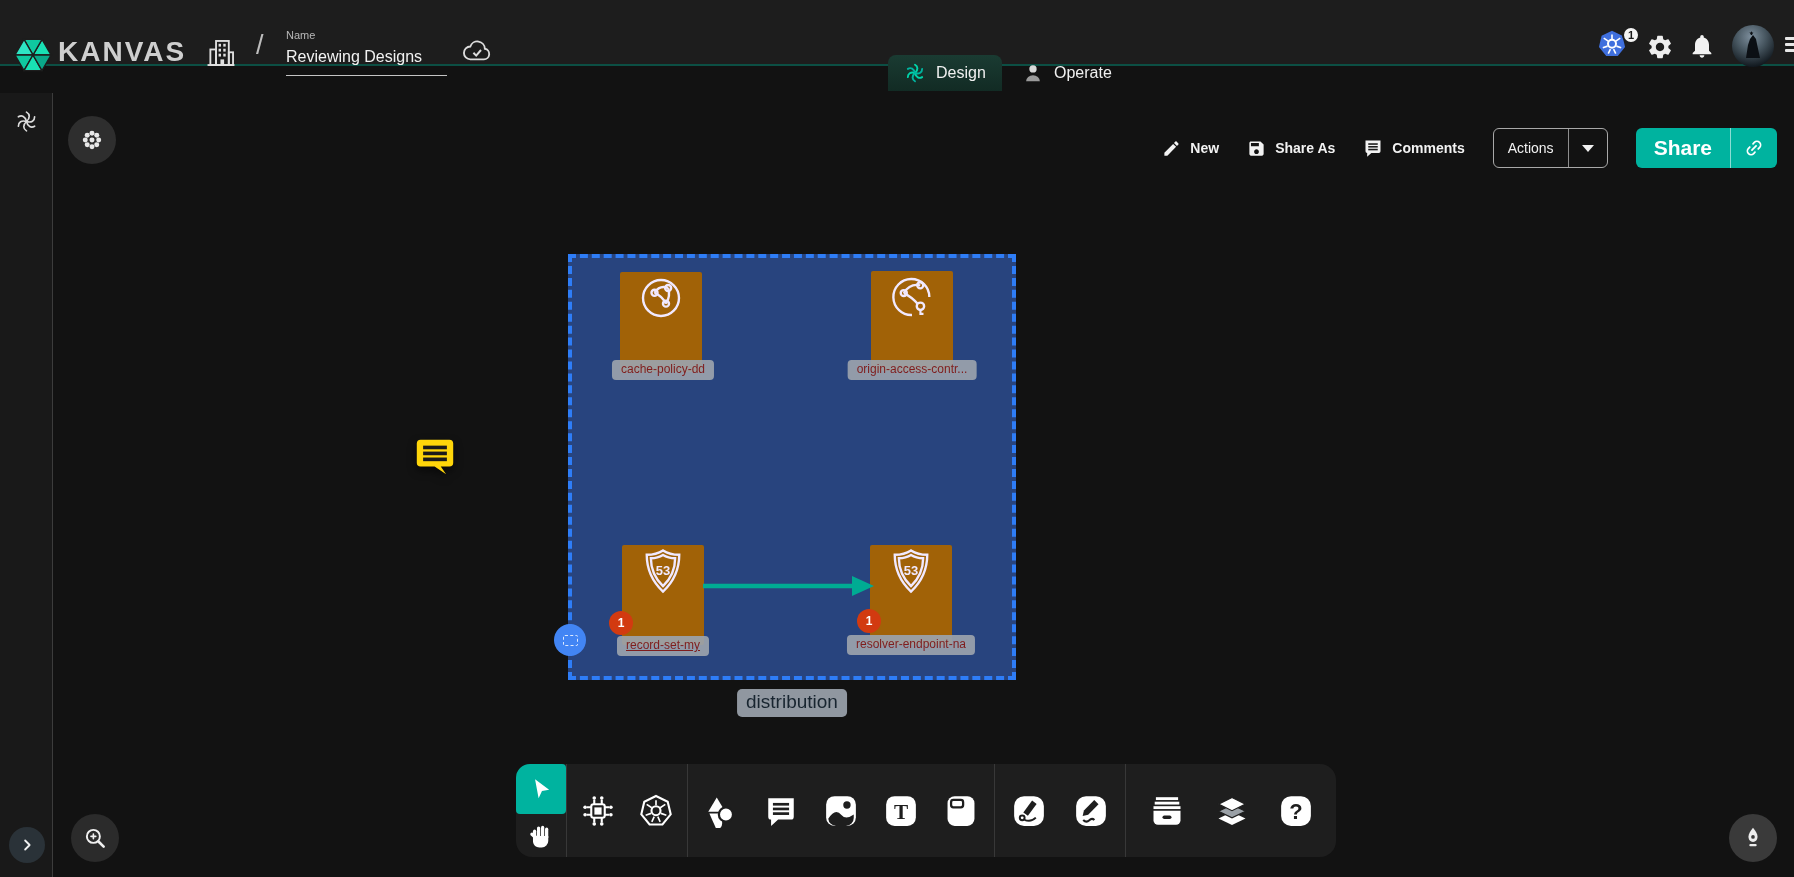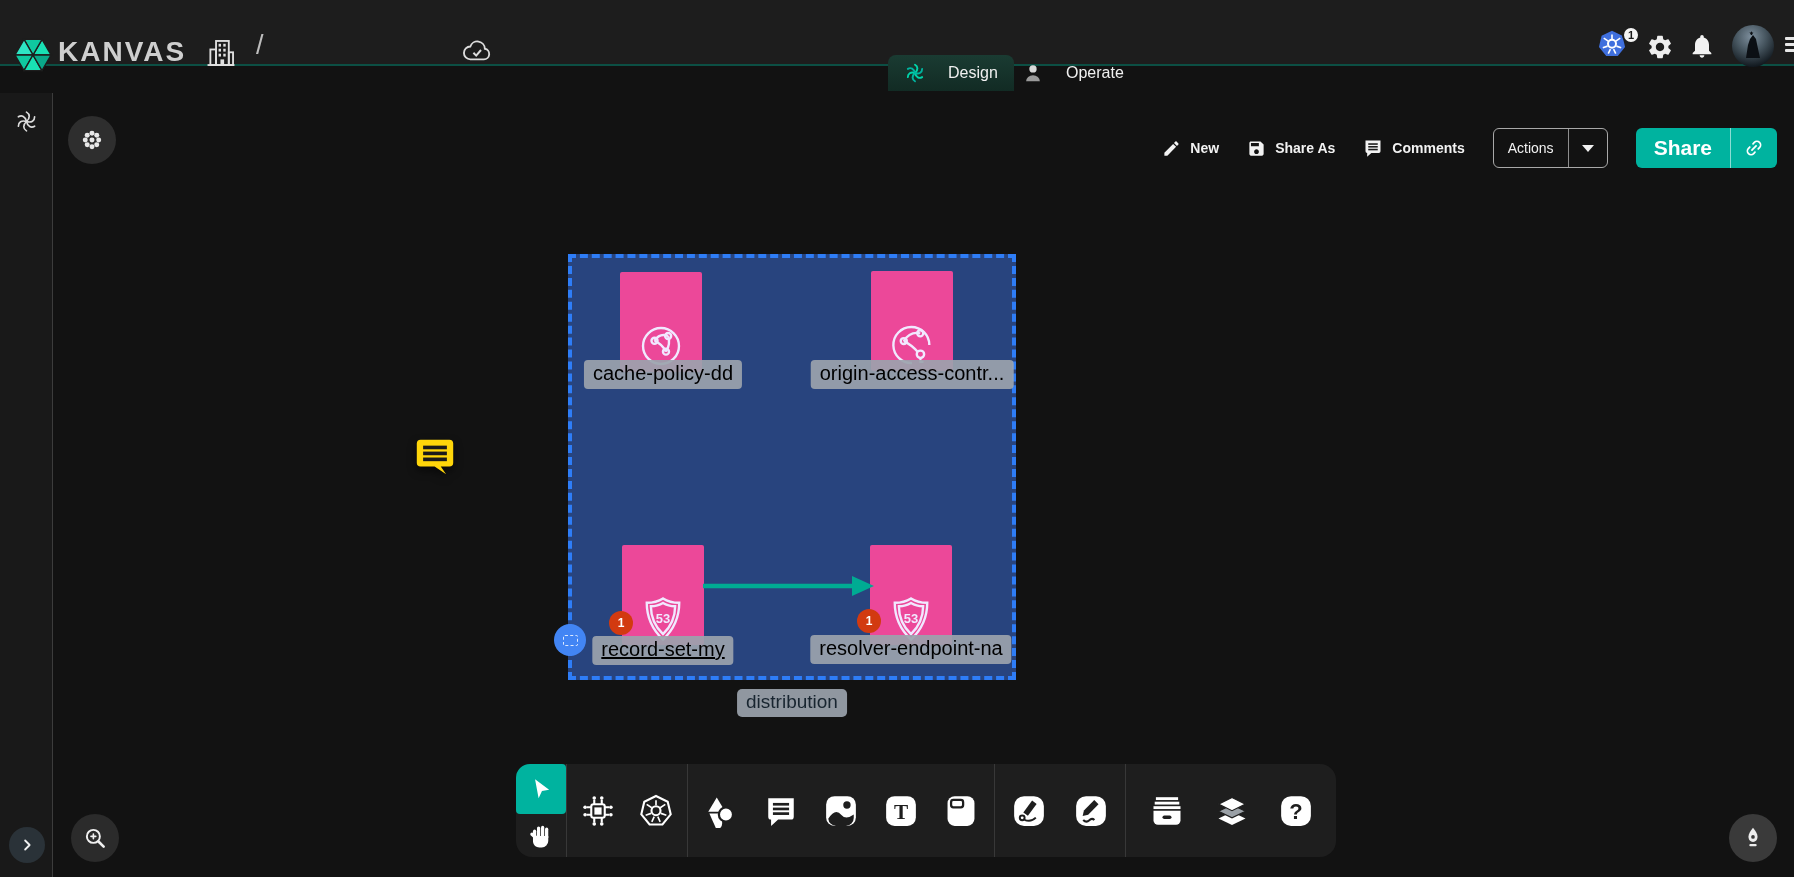--- a/index.html
+++ b/index.html
@@ -15,21 +15,21 @@
     color:#cfcfcf; letter-spacing:2px; }
   .building { position:absolute; left:204px; top:36px; }
   .slash { position:absolute; left:256px; top:30px; font-size:27px; color:#bdbdbd; font-weight:300; }
   .name-field { position:absolute; left:286px; top:29px; width:161px; }
   .name-label { font-size:11px; color:#b8b8b8; }
   .name-value { margin-top:7px; font-size:16px; color:#f2f2f2; padding-bottom:9px;
     border-bottom:1px solid #c4c4c4; }
   .cloud { position:absolute; left:461px; top:37px; }
 
   .tab { position:absolute; top:55px; height:36px; display:flex; align-items:center;
-    gap:22px; padding:0 16px; border-radius:8px 8px 0 0; cursor:pointer; }
+    gap:10px; padding:0 16px; border-radius:8px 8px 0 0; cursor:pointer; }
   .tab-design { left:888px; background:linear-gradient(180deg,#1a3b32,#122b24); }
   .tab-operate { left:1006px; }
   .tab-label { font-size:16px; color:#f0f0f0; }
   .k8s-wrap { position:absolute; left:1596px; top:28px; width:44px; height:38px; }
   .k8s-badge { position:absolute; right:0; top:-2px; width:18px; height:18px; border-radius:50%;
     background:#f4f4f4; border:2px solid #1d1d1d; color:#1b1b1b; font-size:11px; font-weight:bold;
     display:flex; align-items:center; justify-content:center; }
   .gear { position:absolute; left:1646px; top:33px; }
   .bell { position:absolute; left:1688px; top:32px; }
   .avatar { position:absolute; left:1732px; top:25px; width:42px; height:42px; border-radius:50%;
@@ -64,24 +64,24 @@
     border-top:7px solid #f0f0f0; }
   .share-btn { display:flex; align-items:stretch; height:40px; background:#00b39f; border-radius:6px;
     color:#fff; overflow:hidden; }
   .share-main { display:flex; align-items:center; padding:0 18px; font-size:21px; font-weight:bold; }
   .share-div { width:1px; background:rgba(255,255,255,.55); margin:0; }
   .share-link { display:flex; align-items:center; padding:0 12px; }
 
   
   .selection { position:absolute; left:568px; top:254px; width:448px; height:426px;
     background:rgba(58,110,215,0.55); border:4px dashed #2e7df7; }
-  .node { position:absolute; width:82px; height:100px; background:#ec4899; border-radius:2px;
-    display:flex; align-items:flex-end; justify-content:center; }
+  .node { position:absolute; width:82px; height:100px; background:#a16207; border-radius:2px;
+    display:flex; align-items:flex-start; justify-content:center; }
   .node-label { position:absolute; transform:translateX(-50%); background:rgba(155,163,173,0.92);
-    color:#000000; font-size:20px; padding:2px 9px 4px; border-radius:4px; white-space:nowrap; }
+    color:#7f1d1d; font-size:12px; padding:2px 9px 4px; border-radius:4px; white-space:nowrap; }
   .err-badge { position:absolute; width:24px; height:24px; border-radius:50%; background:#d23a10;
     color:#fff; font-size:12px; font-weight:bold; display:flex; align-items:center; justify-content:center; z-index:3; }
   .edge-svg { position:absolute; left:128px; top:313px; }
   .group-handle { position:absolute; left:554px; top:624px; width:32px; height:32px; border-radius:50%;
     background:#4285f4; display:flex; align-items:center; justify-content:center; }
   .group-handle span { display:block; width:15px; height:11px; border:1.5px dashed #dce9ff; border-radius:2px; }
   .dist-label { position:absolute; left:792px; top:689px; transform:translateX(-50%);
     background:rgba(155,163,173,0.92); color:#182530; font-size:19px; padding:2px 9px 4px; border-radius:5px; }
   .comment-marker { position:absolute; left:412px; top:433px; filter:drop-shadow(0 4px 4px rgba(0,0,0,.55)); }
 
@@ -129,20 +129,24 @@
           <rect x="13.6" y="9" width="1.7" height="2"></rect>
         <rect x="10.3" y="12.5" width="1.7" height="2"></rect>
           <rect x="13.6" y="12.5" width="1.7" height="2"></rect>
         <rect x="11.6" y="16.5" width="2.6" height="4"></rect>
       </g>
       <path d="M2.5 20.5 H21.5"></path>
     </svg>
 
     <div class="slash">/</div>
 
+    <div class="name-field">
+      <div class="name-label">Name</div>
+      <div class="name-value">Reviewing Designs</div>
+    </div>
 
     <svg class="cloud" width="32" height="26" viewBox="0 0 24 19" fill="none" stroke="#dcdcdc" stroke-width="1.4">
       <path d="M7 16.5 h10.2 a4 4 0 0 0 .7-7.93 A5.6 5.6 0 0 0 7 6.9 A4.3 4.3 0 0 0 7 16.5 Z"></path>
       <path d="M9.3 11.6 l2.1 2.1 3.6-4.2" stroke-width="1.5"></path>
     </svg>
 
     <div class="tab tab-design">
       <svg width="22" height="22" viewBox="0 0 24 24" fill="none" stroke-linecap="round">
         <g>
           <path d="M12 3 C15.2 4.8 15.8 8.6 12 12" stroke="#00d3a9" stroke-width="2.1"></path>

